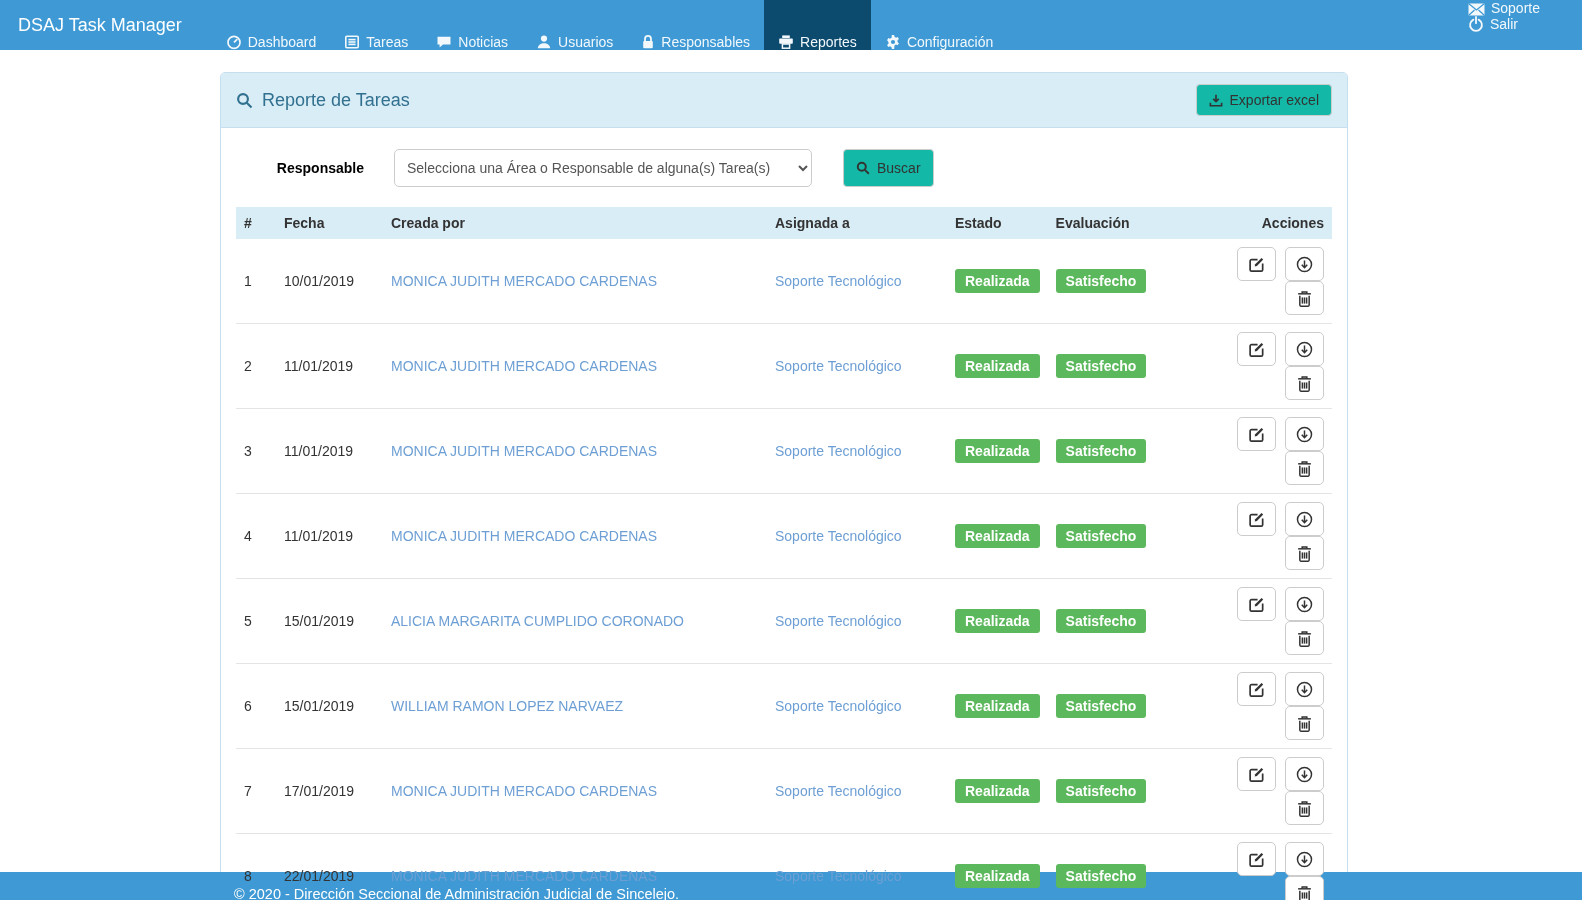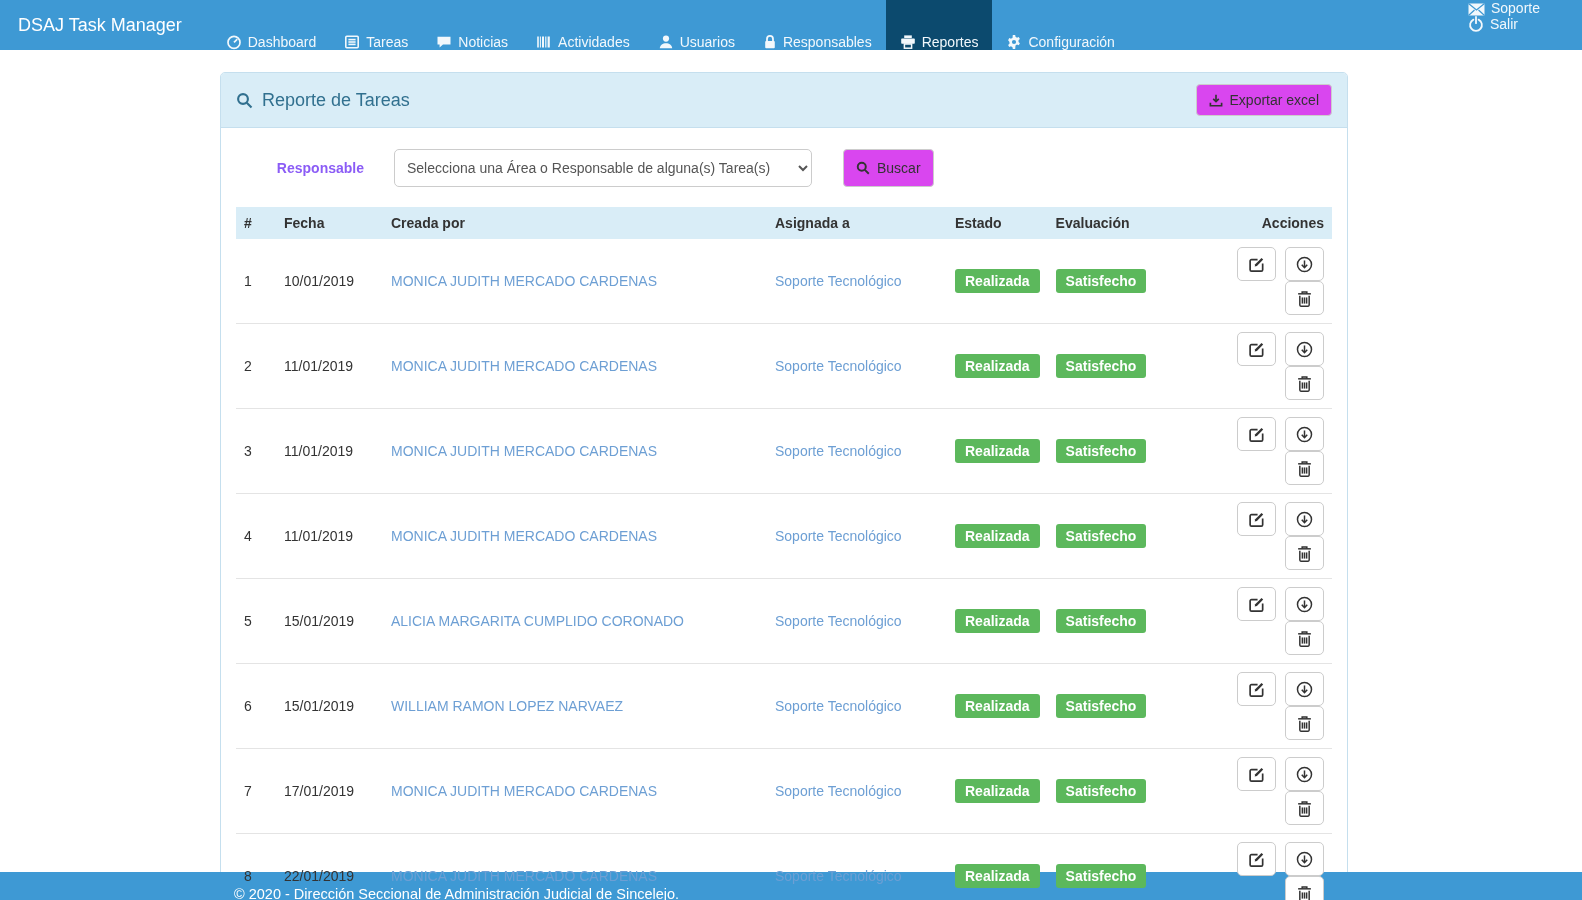--- a/index.html
+++ b/index.html
@@ -62,41 +62,41 @@
     min-height: 55px;
     display: flex;
     align-items: center;
     color: #31708f;
   }
   .panel-title { font-size: 18px; margin-left: 9px; }
   .btn {
     display: inline-flex;
     align-items: center;
     gap: 7px;
-    background: #d946ef;
+    background: #14b8a6;
     border: 1px solid #ccc;
     border-radius: 4px;
     color: #333;
     font-size: 14px;
     font-family: inherit;
     padding: 7px 12px;
     cursor: pointer;
   }
   .export-btn { margin-left: auto; }
   .panel-body { padding: 15px; }
 
   
   .filter-row { display: flex; align-items: center; margin: 6px 0 20px; }
   .filter-label {
     width: 158px;
     text-align: right;
     padding-right: 30px;
     font-weight: bold;
     font-size: 14px;
-    color: #8b5cf6;
+    color: #000000;
   }
   .filter-select {
     width: 418px;
     height: 38px;
     border: 1px solid #ccc;
     border-radius: 5px;
     padding: 0 8px;
     font-size: 14px;
     color: #555;
     background: #fff;
@@ -191,32 +191,20 @@
       </span>
       <span>Tareas</span>
     </a>
     <a>
       <span class="icon">
         <svg width="16" height="16" viewBox="0 0 16 16">
             <path fill="currentColor" d="M1.5 2.8h13v7.8H7l-3.4 3v-3H1.5z"></path>
           </svg>
       </span>
       <span>Noticias</span>
-    </a>
-    <a>
-      <span class="icon">
-        <svg width="16" height="16" viewBox="0 0 16 16" fill="currentColor">
-            <rect x="1.2" y="2.5" width="1.6" height="11"></rect>
-            <rect x="3.9" y="2.5" width="1" height="11"></rect>
-            <rect x="6" y="2.5" width="2" height="11"></rect>
-            <rect x="9.2" y="2.5" width="1.2" height="11"></rect>
-            <rect x="11.6" y="2.5" width="2.2" height="11"></rect>
-          </svg>
-      </span>
-      <span>Actividades</span>
     </a>
     <a>
       <span class="icon">
         <svg width="16" height="16" viewBox="0 0 16 16" fill="currentColor">
             <circle cx="8" cy="4.6" r="3.1"></circle>
             <path d="M1.8 14.2c.4-3.4 2.9-5 6.2-5s5.8 1.6 6.2 5z"></path>
           </svg>
       </span>
       <span>Usuarios</span>
     </a>

